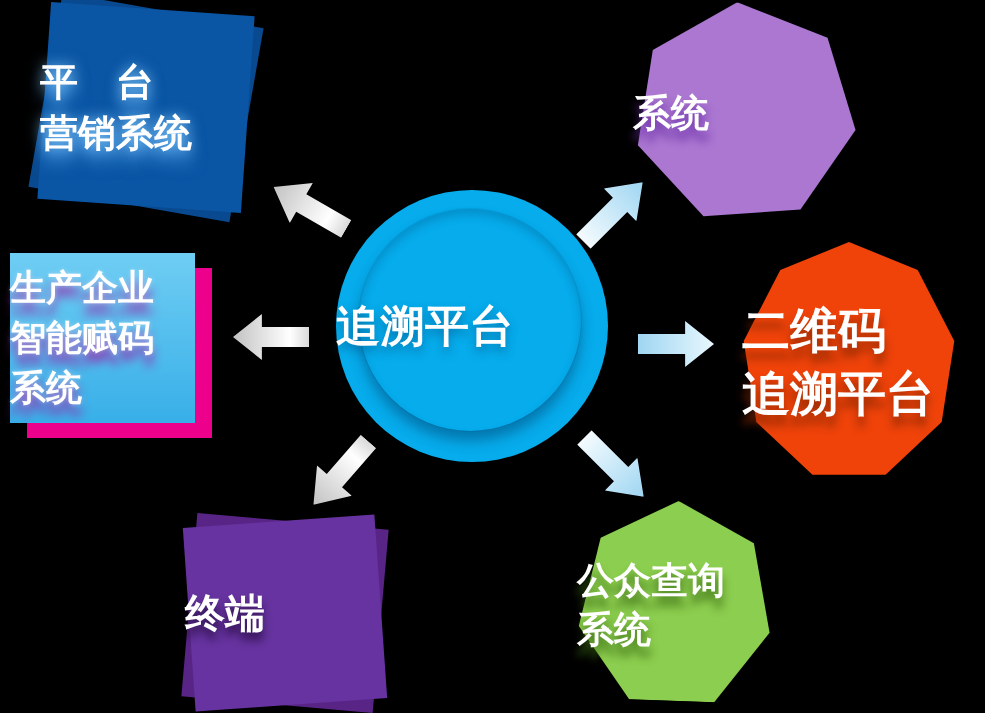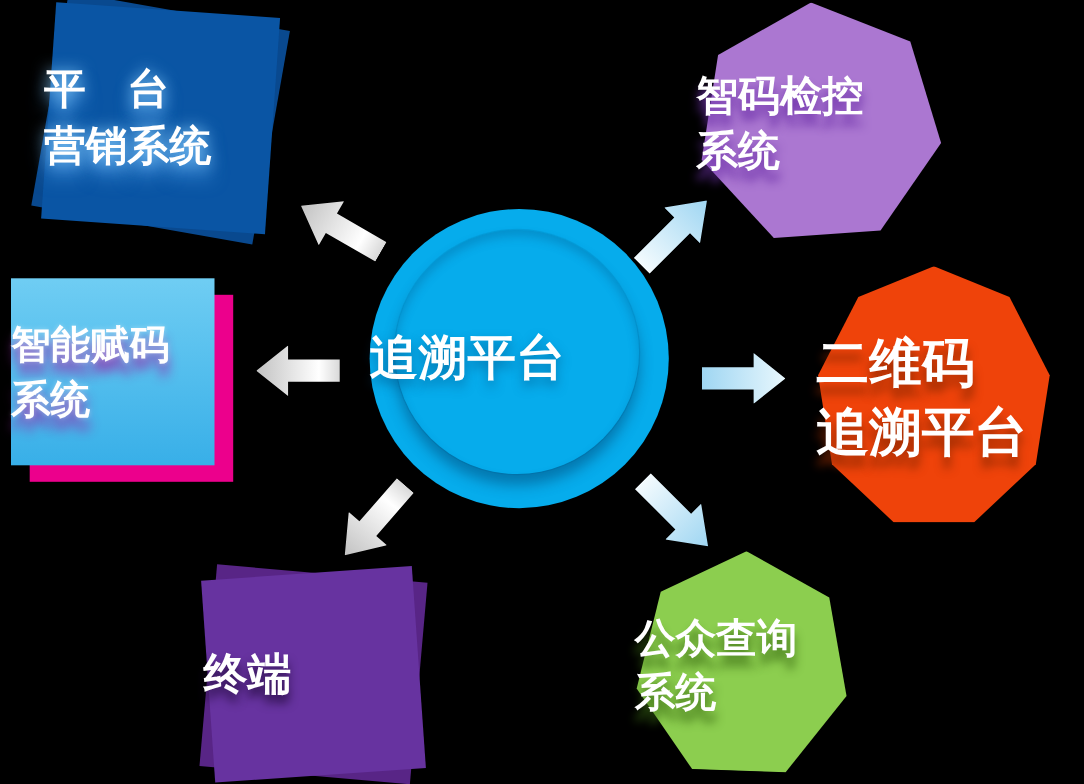--- a/index.html
+++ b/index.html
@@ -91,20 +91,21 @@
     <div class="label">
       <span>平　台</span>
       <span>营销系统</span>
     </div>
   </div>
 
   <div class="node node-left">
     <div class="backdrop"></div>
     <div class="front"></div>
     <div class="label">
+      <span>生产企业</span>
       <span>智能赋码</span>
       <span>系统</span>
     </div>
   </div>
 
   <div class="node node-bl">
     <div class="sq sq-back"></div>
     <div class="sq sq-front"></div>
     <div class="label">
       <span>终端</span>
@@ -115,21 +116,20 @@
     <div class="circle-outer"></div>
     <div class="circle-inner"></div>
     <div class="label">
       <span>追溯平台</span>
     </div>
   </div>
 
   <div class="node node-tr">
     <div class="poly heptagon"></div>
     <div class="label">
-      <span>智码检控</span>
       <span>系统</span>
     </div>
   </div>
 
   <div class="node node-r">
     <div class="poly nonagon"></div>
     <div class="label">
       <span>二维码</span>
       <span>追溯平台</span>
     </div>

